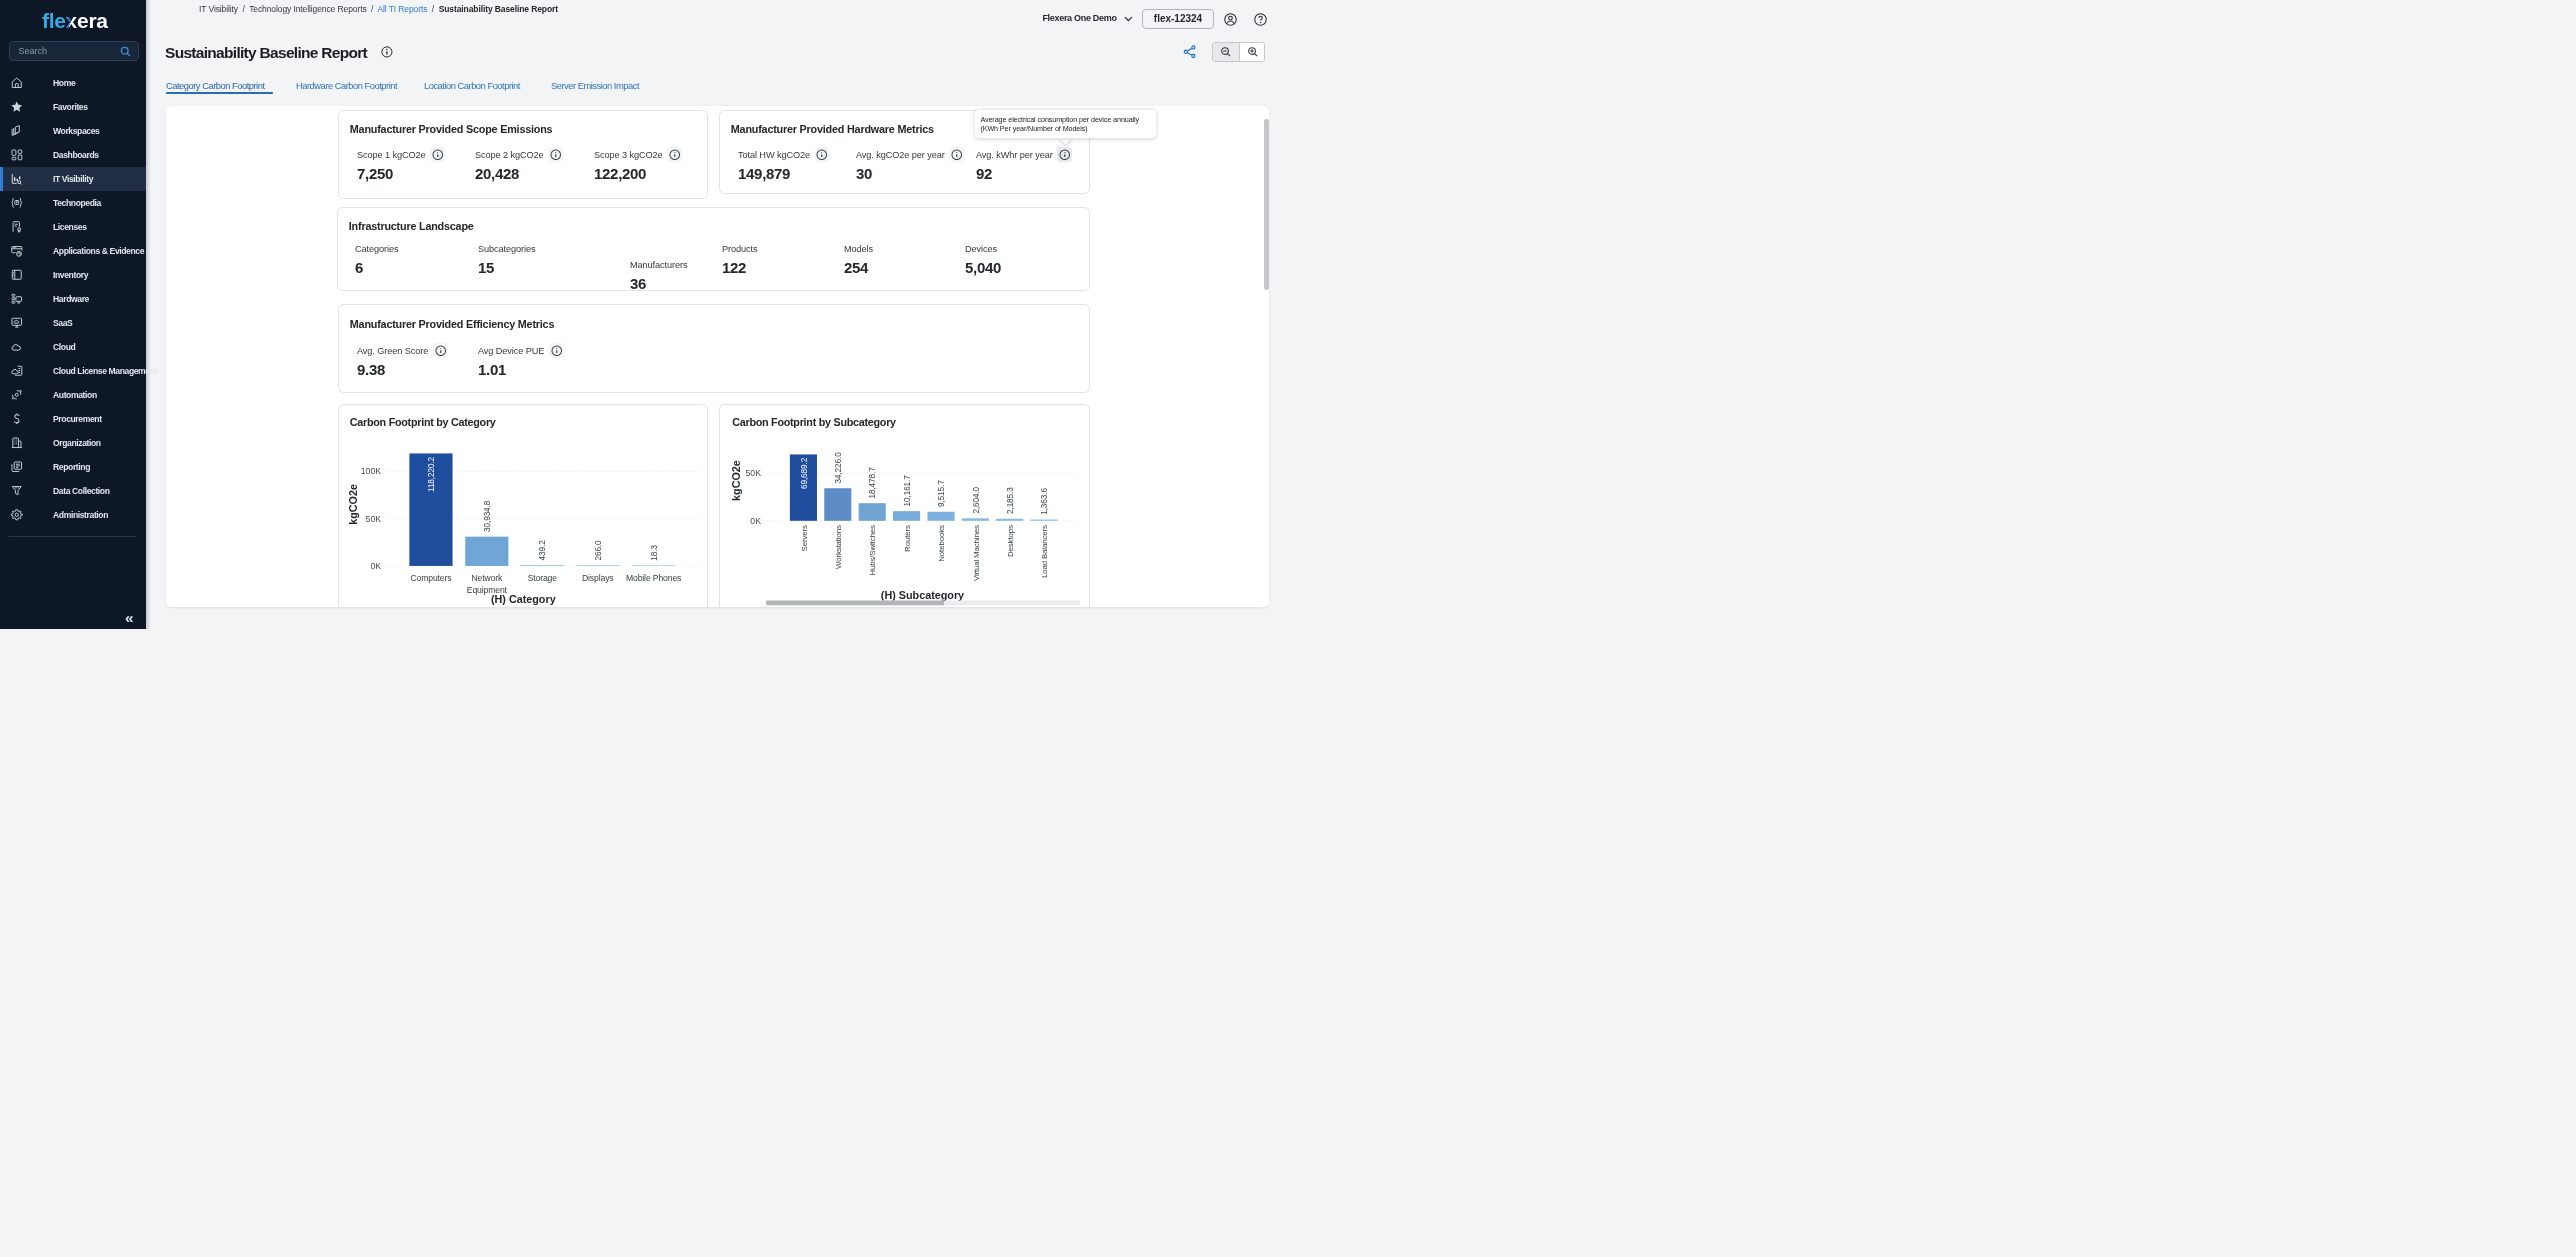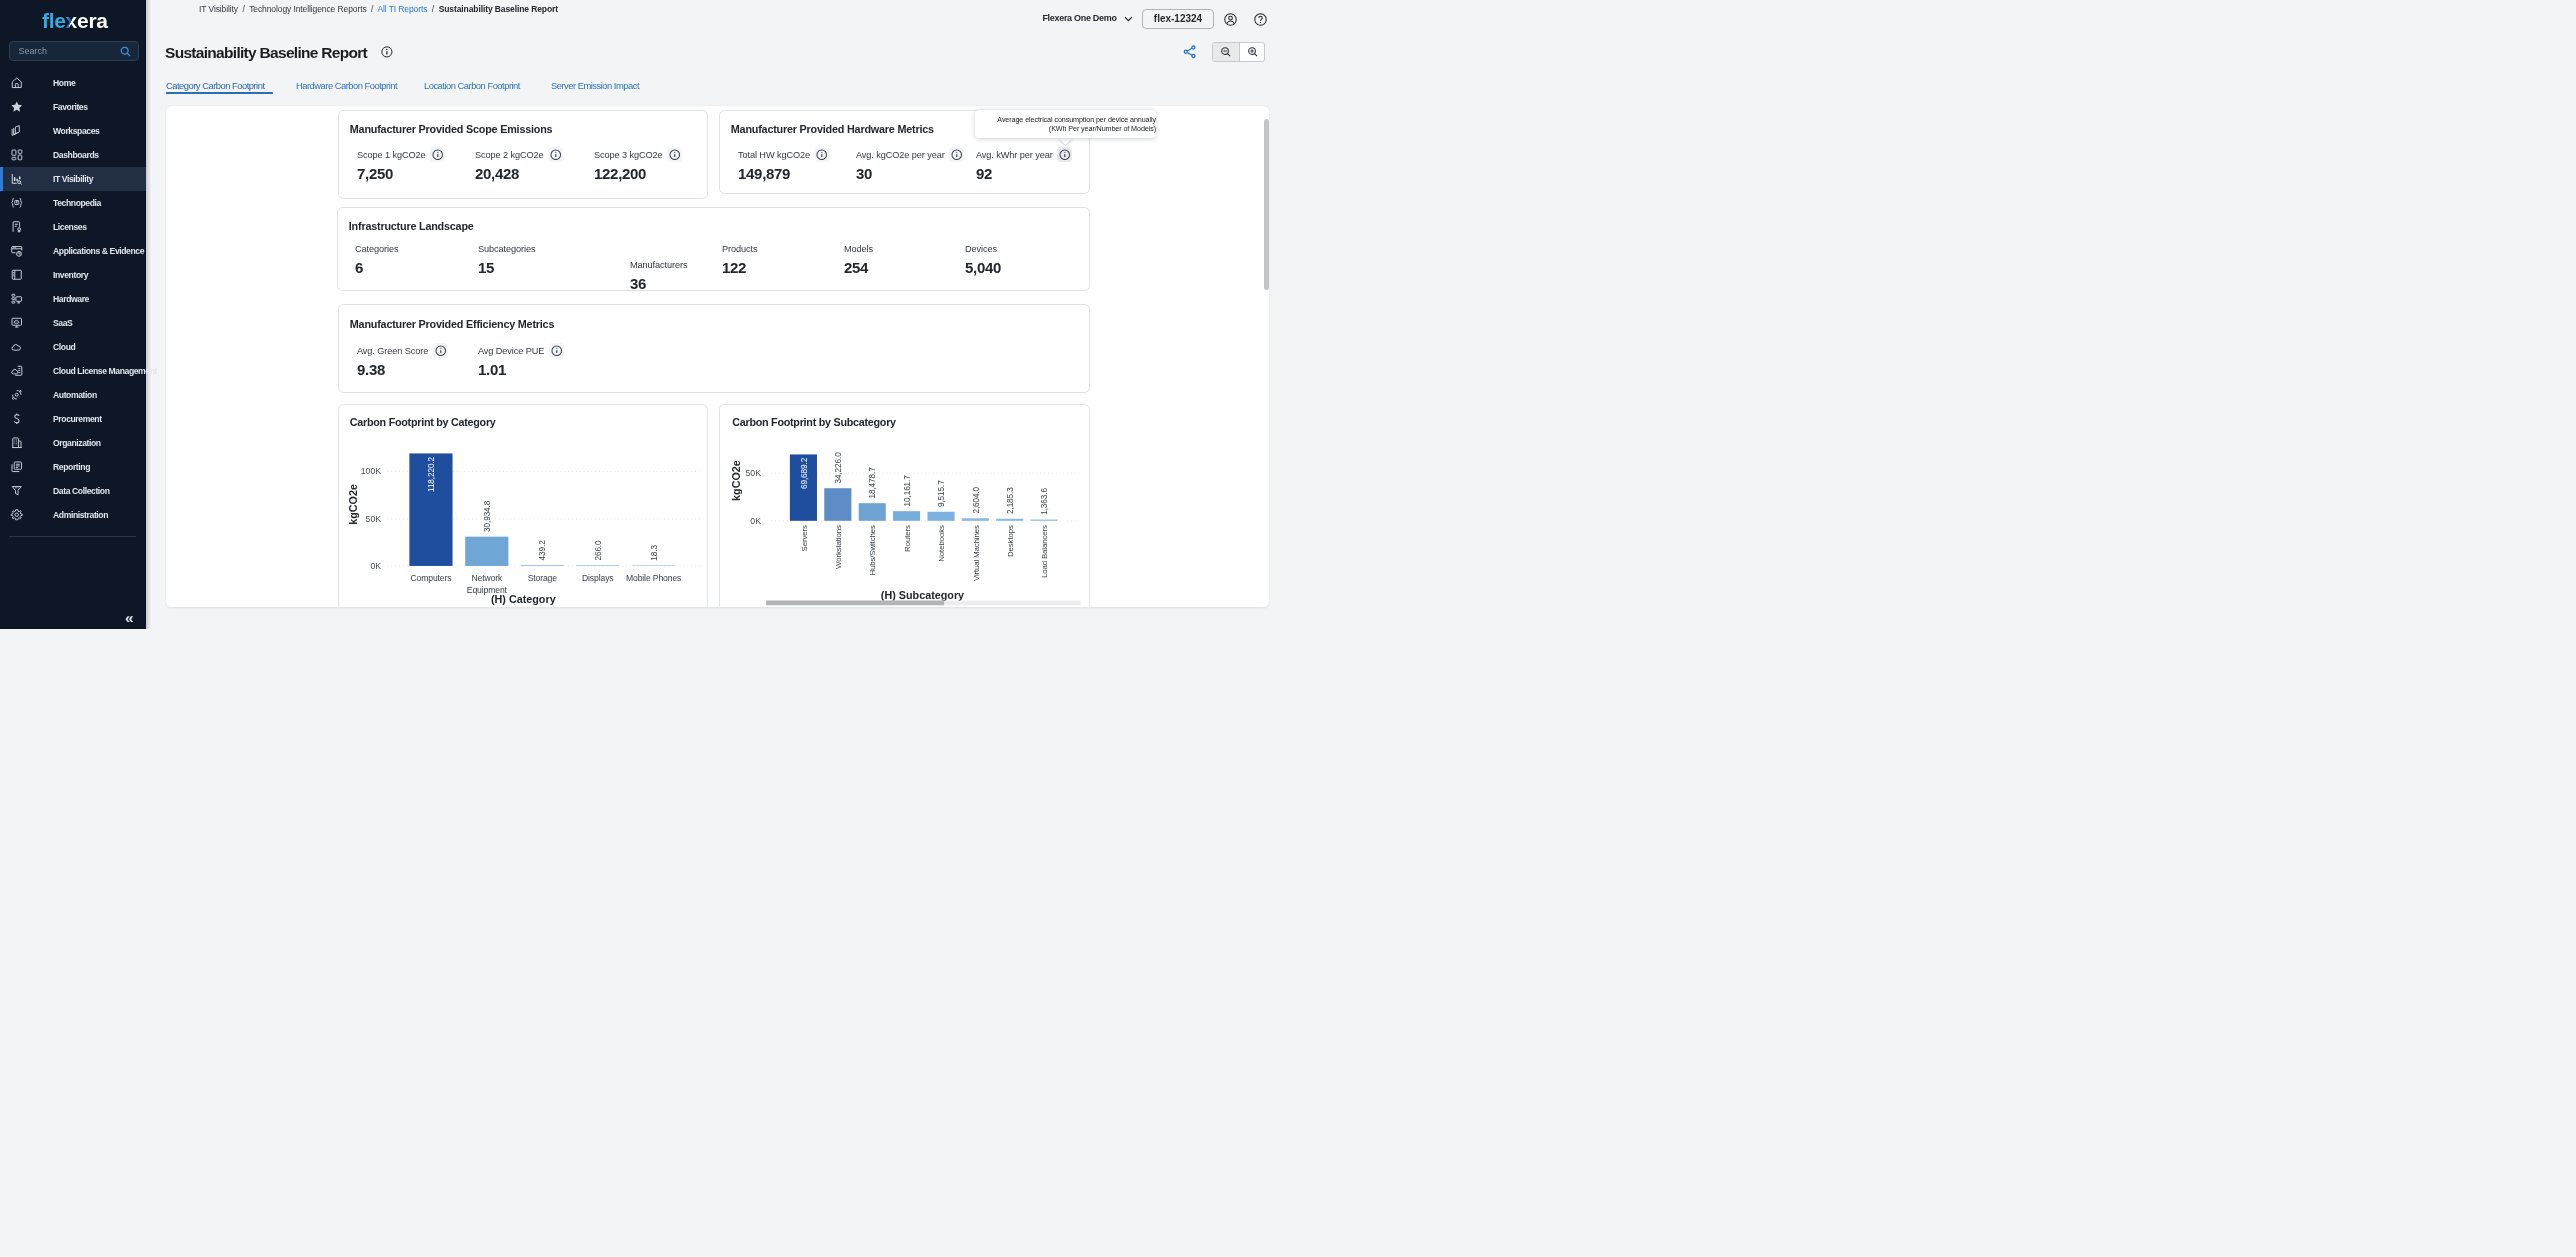--- a/index.html
+++ b/index.html
@@ -42,21 +42,21 @@
 #panel { position:absolute; left:166px; top:106px; width:1103px; height:501px; background:#fff; border-radius:5.4px; box-shadow:0 0.7px 2px rgba(40,50,60,0.10); }
 .card { position:absolute; background:#fff; border:0.7px solid #dfe2e6; border-radius:5.4px; }
 .ctitle { position:absolute; left:10.8px; font-size:10.8px; font-weight:bold; color:#22272d; letter-spacing:-0.2px; }
 .metric { position:absolute; }
 .mlabel { font-size:9.2px; letter-spacing:-0.1px; color:#32383f; white-space:nowrap; display:flex; align-items:center; }
 .mvalue { font-size:15px; letter-spacing:-0.3px; font-weight:bold; color:#22272d; margin-top:4.7px; }
 .ibtn { display:inline-flex; align-items:center; justify-content:center; width:15px; height:15px; border-radius:4px; background:#f4f5f7; margin-left:4.7px; margin-top:-2px; margin-bottom:-2px; }
 .ibtn.hov { background:#e6e8eb; }
 
 
-#tip { position:absolute; left:975px; top:110px; width:181px; height:28px; background:#fff; border-radius:4px; box-shadow:0 0.7px 4px rgba(30,40,50,0.22); z-index:9; font-size:7.2px; letter-spacing:-0.1px; color:#16191d; padding:4.7px 0 0 5.4px; line-height:9px;text-align:right; }
+#tip { position:absolute; left:975px; top:110px; width:181px; height:28px; background:#fff; border-radius:4px; box-shadow:0 0.7px 4px rgba(30,40,50,0.22); z-index:9; font-size:7.2px; letter-spacing:-0.1px; color:#16191d; padding:4.7px 0 0 5.4px; line-height:9px; }
 #tiparrow { position:absolute; left:1061px; top:134px; width:9px; height:9px; background:#fff; transform:rotate(45deg); box-shadow:1.3px 1.3px 2.7px rgba(30,40,50,0.18); z-index:8; }
 
 
 #vscroll { position:absolute; left:1264px; top:119px; width:4.7px; height:171px; background:#c3c6c9; border-radius:2.7px; z-index:9; }
 </style>
 </head>
 <body>
 <div id="app">
 
   <div id="sbshadow"></div>

